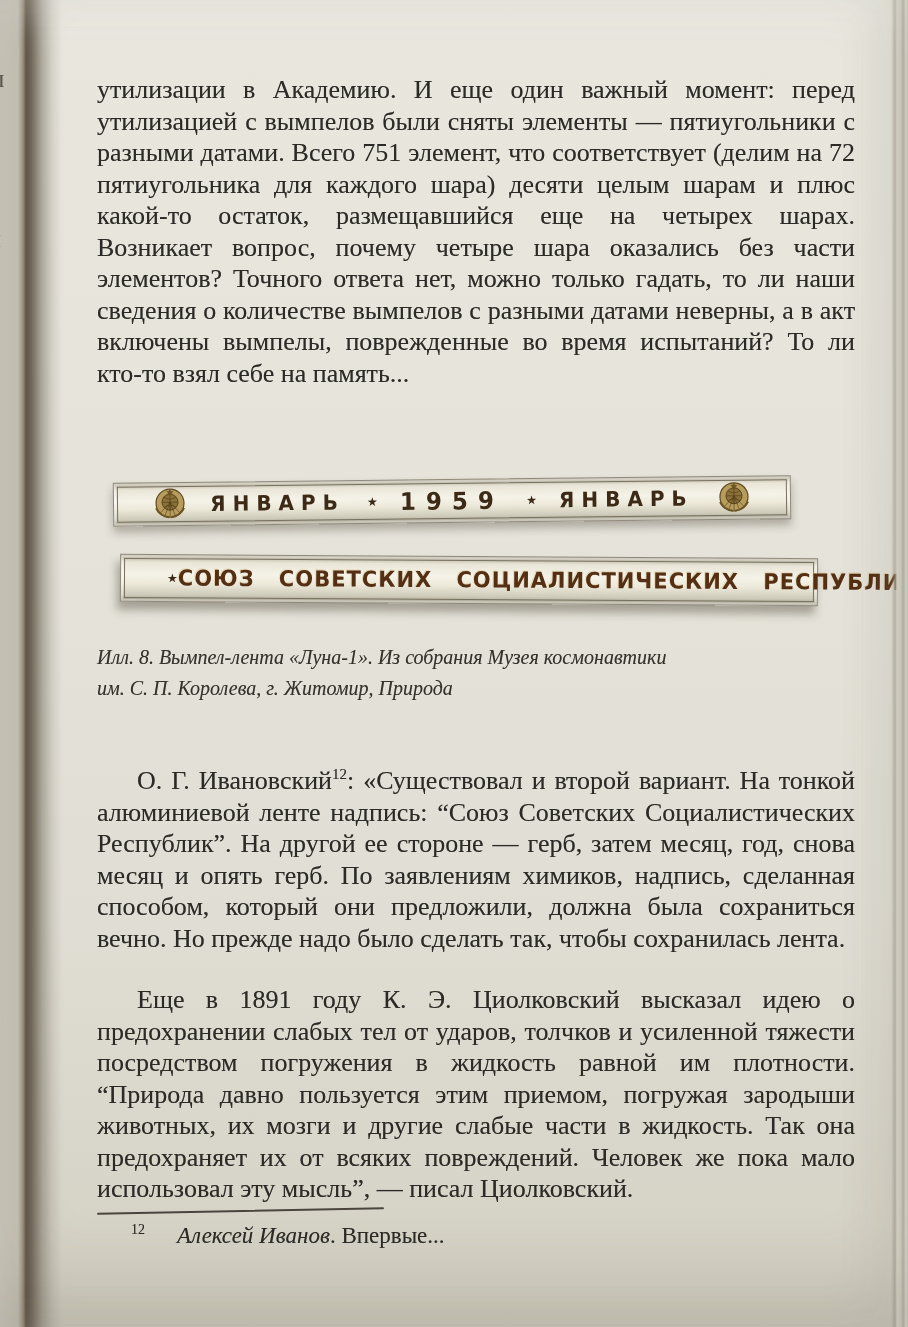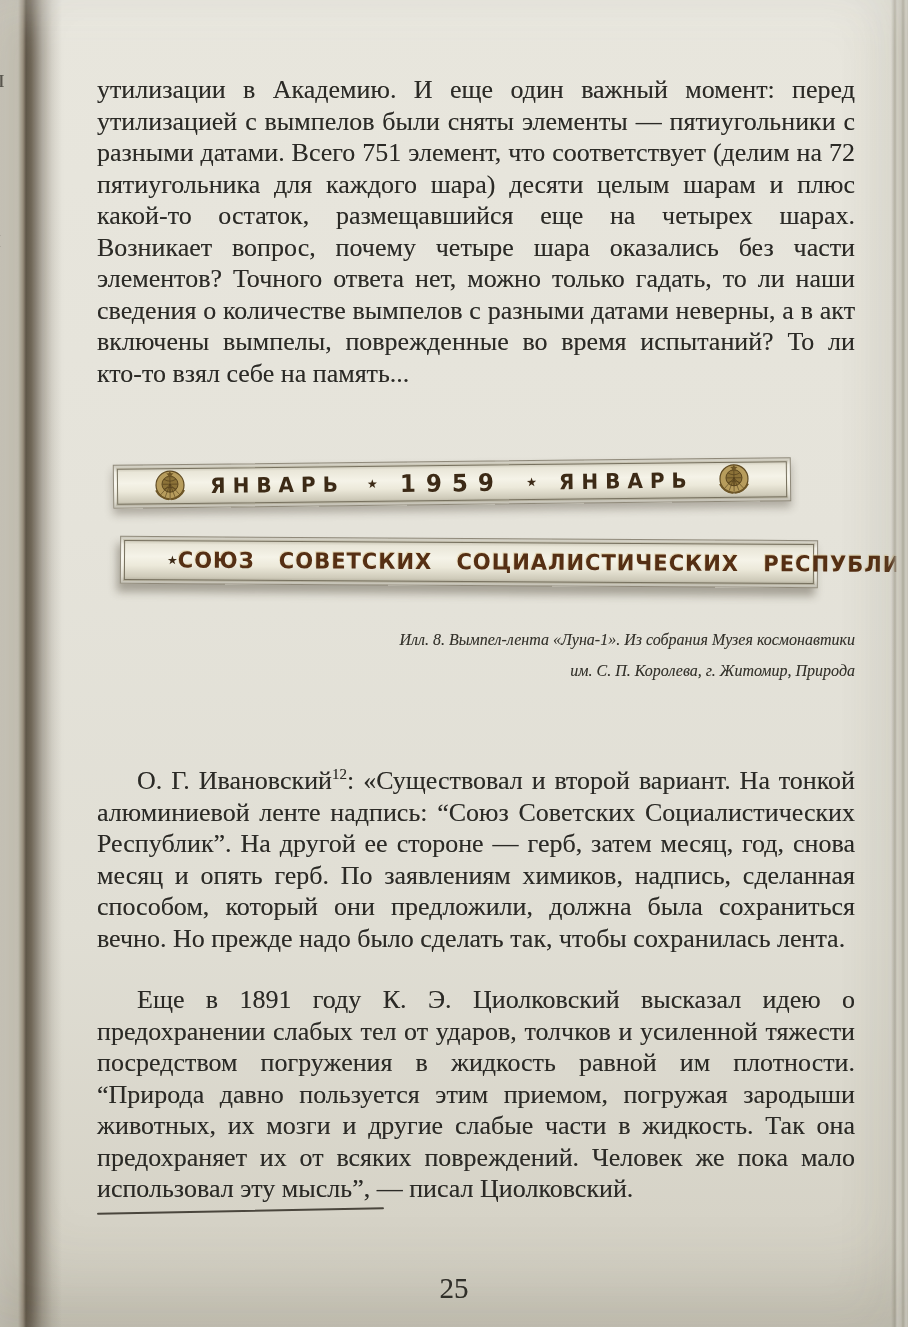--- a/index.html
+++ b/index.html
@@ -23,38 +23,38 @@
       #dcd9ce 6px,#d3d0c4 10px,#b4b0a1 12px,#dedbd0 15px,#cfccc0 17px);
   }
   .vignette{position:absolute;inset:0;pointer-events:none;
     box-shadow:inset 0 -46px 70px rgba(90,84,68,.14), inset -26px 0 50px rgba(90,84,68,.08), inset 0 18px 40px rgba(255,255,255,.25);}
   
   .block{position:absolute;left:97px;width:758px;}
   p.body{margin:0;font-size:26px;line-height:31.5px;text-align:justify;text-shadow:0 0 .5px rgba(20,20,15,.35);}
   p.indent{text-indent:40px;}
   sup.fnref{font-size:15px;line-height:0;}
   
-  .figure{position:absolute;left:97px;top:461px;width:758px;}
+  .figure{position:absolute;left:97px;top:479px;width:758px;}
   .band{position:relative;border:1px solid #8f897a;display:flex;align-items:center;
     background:linear-gradient(180deg,#b3ae9b 0%,#e9e6d8 16%,#f5f3e8 42%,#ece9da 62%,#cfcbba 86%,#a39e8c 100%);
     box-shadow:0 6px 9px rgba(62,54,40,.32), inset 0 0 0 2px rgba(255,255,255,.35);}
   .band::before{content:"";position:absolute;inset:3px;border:1px solid #77715f;pointer-events:none;}
   .band-date{width:678px;height:44px;margin-left:16px;transform:rotate(-0.65deg);
     justify-content:space-between;padding:0 38px;box-sizing:border-box;}
   .band-ussr{width:698px;height:48px;margin-left:23px;margin-top:33px;transform:rotate(0.35deg);
     justify-content:space-between;padding:0 46px;box-sizing:border-box;
     box-shadow:-3px 8px 9px rgba(62,54,40,.38), inset 0 0 0 2px rgba(255,255,255,.35);}
   .band-text{font-family:"DejaVu Sans",sans-serif;font-weight:700;color:#3c2a16;
     font-size:20px;letter-spacing:7px;transform:scaleY(1.05);white-space:nowrap;}
   .band-year{font-size:23px;letter-spacing:10px;}
   .band-star{font-family:"DejaVu Sans",sans-serif;font-size:12px;color:#3c2a16;}
   .band-ussr .band-text{font-size:21px;letter-spacing:1px;word-spacing:16px;color:#552f14;
     text-shadow:-1px -1px 0 rgba(216,190,132,.45);flex:1;text-align:center;}
   .emblem{width:36px;height:36px;display:block;}
-  .caption{margin-top:38px;text-align:right;font-style:italic;font-size:16px;line-height:31px;color:#34322b;
+  .caption{margin-top:38px;text-align:left;font-style:italic;font-size:20px;line-height:31px;color:#34322b;
     text-shadow:0 0 .5px rgba(20,20,15,.3);}
   
   .footnote{position:absolute;left:97px;top:1210px;width:758px;}
   .fn-rule{width:287px;height:2px;background:#4a463d;transform:rotate(-1.1deg);border-radius:1px;}
   .fn-line{margin-top:10px;font-size:23px;padding-left:34px;text-shadow:0 0 .5px rgba(20,20,15,.3);}
   .fn-line sup{font-size:14px;margin-right:32px;}
   .fn-author{font-style:italic;}
   .page-number{position:absolute;left:0;right:0;top:1272px;text-align:center;font-size:29px;color:#2e2d28;
     text-shadow:0 0 .5px rgba(20,20,15,.3);}
 </style>
@@ -120,19 +120,19 @@
   <div class="block" style="top:765px">
     <p class="body indent"><span>О. Г. Ивановский</span><sup class="fnref">12</sup><span>: «Существовал и второй вариант. На тонкой алюминиевой ленте надпись: “Союз Советских Социалистических Республик”. На другой ее стороне — герб, затем месяц, год, снова месяц и опять герб. По заявлениям химиков, надпись, сделанная способом, который они предложили, должна была сохраниться вечно. Но прежде надо было сделать так, чтобы сохранилась лента.</span></p>
   </div>
 
   <div class="block" style="top:984px">
     <p class="body indent">Еще в 1891 году К. Э. Циолковский высказал идею о предохранении слабых тел от ударов, толчков и усиленной тяжести посредством погружения в жидкость равной им плотности. “Природа давно пользуется этим приемом, погружая зародыши животных, их мозги и другие слабые части в жидкость. Так она предохраняет их от всяких повреждений. Человек же пока мало использовал эту мысль”, — писал Циолковский.</p>
   </div>
 
   <div class="footnote">
     <div class="fn-rule"></div>
+    <div class="fn-line"><sup>12</sup><span class="fn-author">Алексей Иванов</span><span>. Впервые...</span></div>
   </div>
 
-  <div class="page-number">25</div>
 
   <div class="right-edge"></div>
   <div class="vignette"></div>
 </div>
 
 </body></html>

